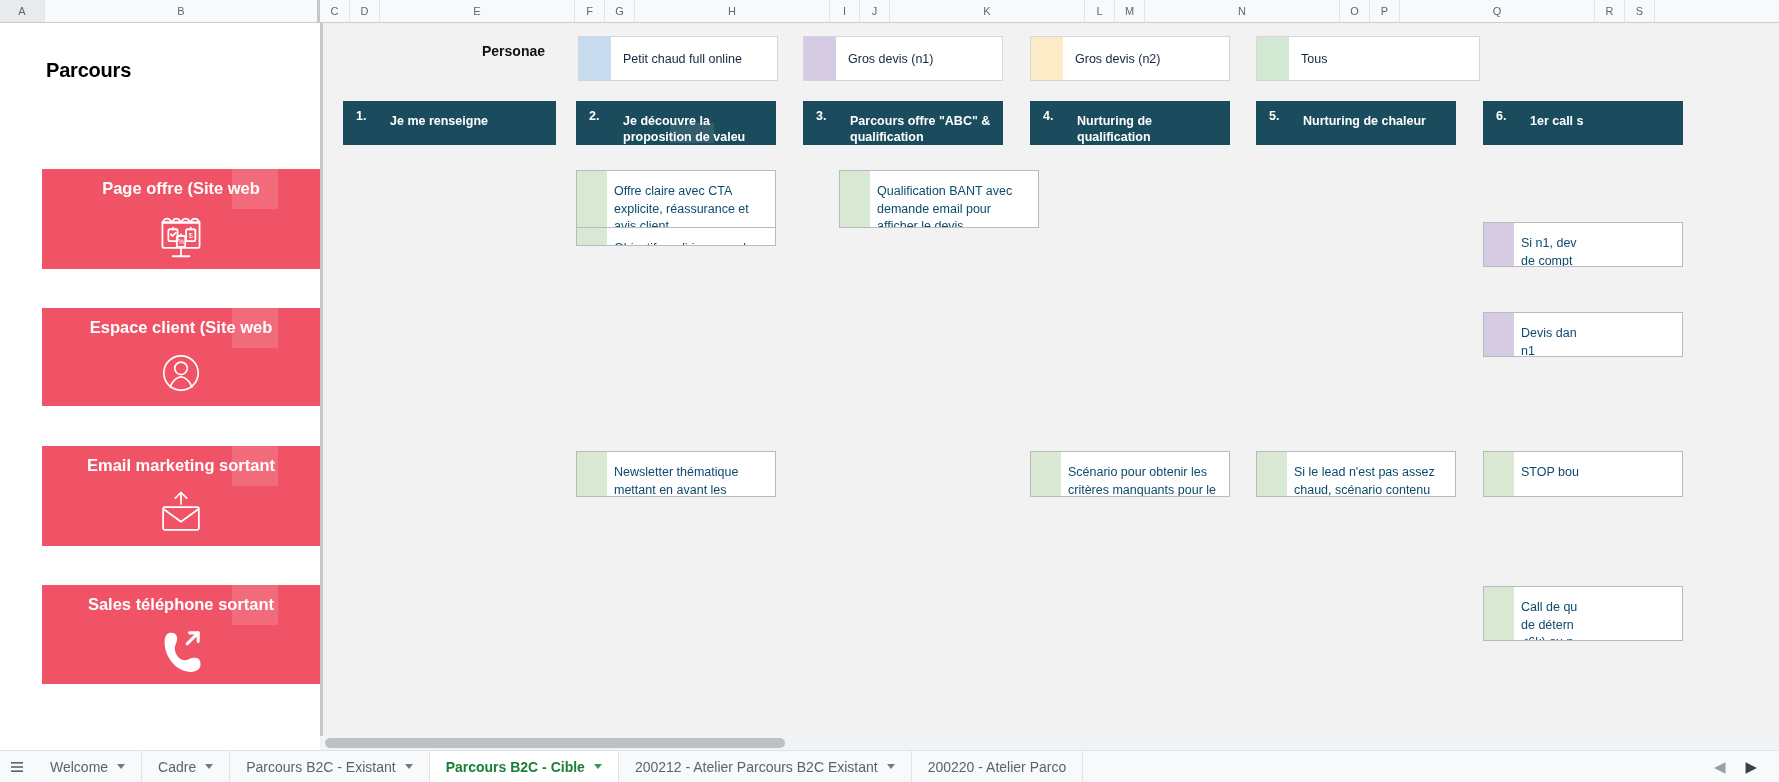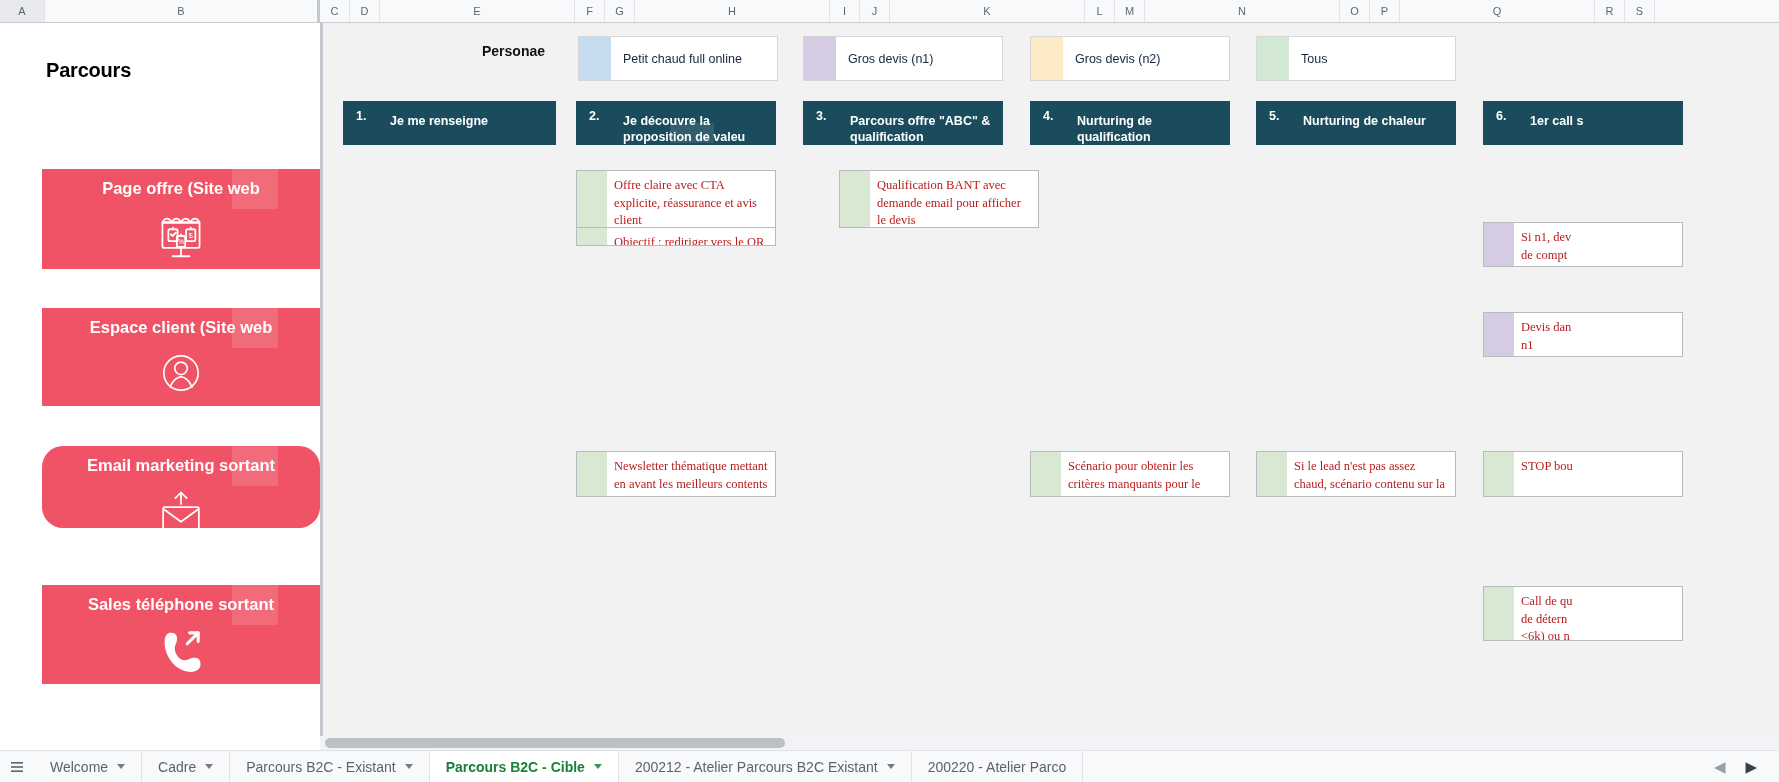--- a/index.html
+++ b/index.html
@@ -124,23 +124,23 @@
   }
 
   
   .note {
     position: absolute; display: flex;
     border: 1px solid #b7bbbf; background: #ffffff;
     overflow: hidden;
   }
   .note .nswatch { width: 30px; flex: 0 0 30px; }
   .note .ntext {
-    flex: 1; padding: 6px 6px 0 7px;
-    font-size: 12.5px; line-height: 17.5px; color: #b91c1c;
-    font-family: Liberation Serif, serif;
+    flex: 1; padding: 12px 6px 0 7px;
+    font-size: 12.5px; line-height: 17.5px; color: #0c4a6e;
+    font-family: Liberation Sans, sans-serif;
     white-space: pre-line;
   }
   .note.sub { border-top: none; }
 
   
   .hscroll-track {
     position: absolute; left: 320px; top: 736px; width: 1459px; height: 14px;
     background: #f1f3f4;
   }
   .hscroll-thumb {
@@ -220,21 +220,21 @@
           <div class="ptext">Petit chaud full online</div>
         </div>
         <div class="persona" style="left: 803px; top: 13px; width: 200px;">
           <div class="swatch" style="background: rgb(213, 204, 228);"></div>
           <div class="ptext">Gros devis (n1)</div>
         </div>
         <div class="persona" style="left: 1030px; top: 13px; width: 200px;">
           <div class="swatch" style="background: rgb(253, 234, 198);"></div>
           <div class="ptext">Gros devis (n2)</div>
         </div>
-        <div class="persona" style="left: 1256px; top: 13px; width: 200px;">
+        <div class="persona" style="left: 1256px; top: 13px; width: 224px;">
           <div class="swatch" style="background: rgb(211, 232, 210);"></div>
           <div class="ptext">Tous</div>
         </div>
         <div class="stage" style="left: 343px; top: 78px; width: 213px;">
           <div class="num">1.</div>
           <div class="stxt">Je me renseigne</div>
         </div>
         <div class="stage" style="left: 576px; top: 78px; width: 200px;">
           <div class="num">2.</div>
           <div class="stxt">Je découvre la proposition de valeu</div>
@@ -331,21 +331,21 @@
             <div class="ch-label">Espace client (Site web</div>
             <div class="ch-icon">
               <svg width="50" height="50" viewBox="0 0 64 64" stroke="#ffffff" fill="none" stroke-width="2.1" stroke-linecap="round" stroke-linejoin="round">
       <circle cx="32" cy="32" r="22"></circle>
       <circle cx="32" cy="26" r="8"></circle>
       <path d="M18 50 c3 -9 10 -13 14 -13 c4 0 11 4 14 13"></path>
     </svg>
             </div>
             <div class="ch-gloss"></div>
           </div>
-          <div class="channel" style="top: 423px; height: 82px; border-radius: 21px;">
+          <div class="channel" style="top: 423px; height: 100px;">
             <div class="ch-label">Email marketing sortant</div>
             <div class="ch-icon">
               <svg width="52" height="52" viewBox="0 0 64 64" stroke="#ffffff" fill="none" stroke-width="2.1" stroke-linecap="round" stroke-linejoin="round">
       <rect x="10" y="26" width="44" height="28" rx="2"></rect>
       <path d="M10 28 l22 16 l22 -16"></path>
       <path d="M32 22 v-14"></path>
       <path d="M25 15 l7 -7 l7 7"></path>
     </svg>
             </div>
             <div class="ch-gloss"></div>

